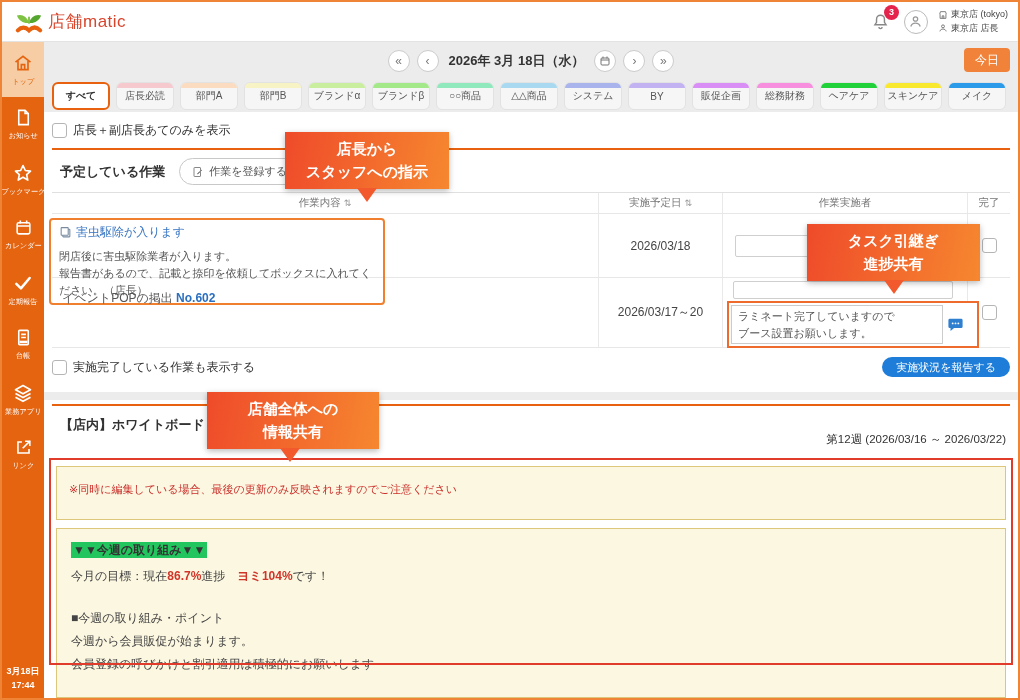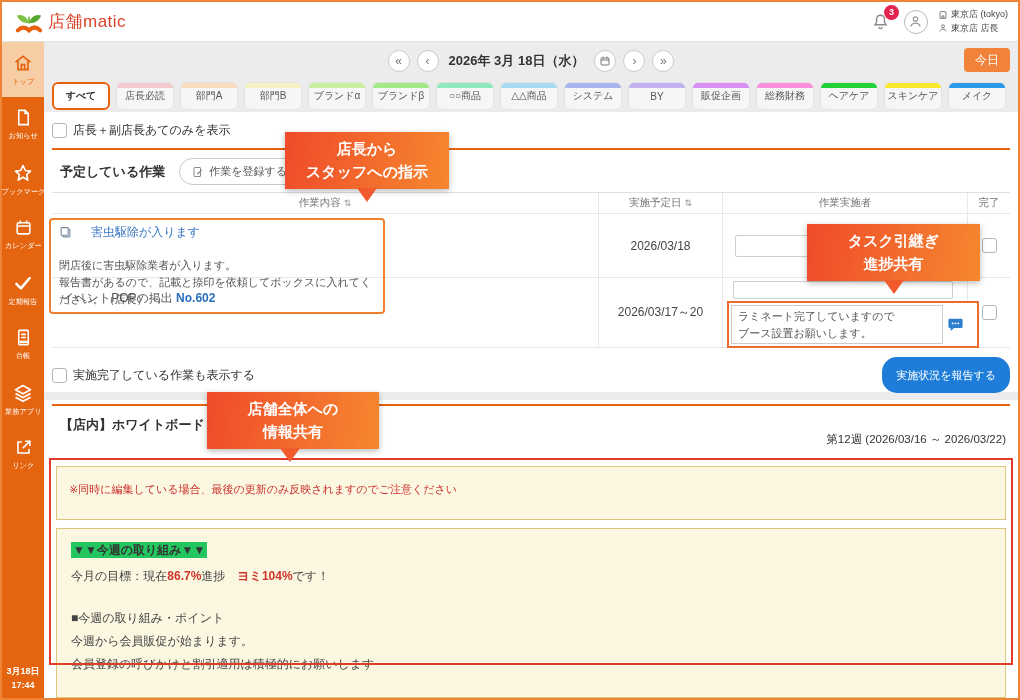--- a/index.html
+++ b/index.html
@@ -57,35 +57,35 @@
   .t-row { display:flex; border-bottom:1px solid #e7e7e7; }
   .t-cell { border-left:1px solid #e9e9e9; }
   .t-cell:first-child { border-left:none; }
   .c1 { width:546px; } .c2 { width:124px; } .c3 { width:245px; } .c4 { width:43px; }
   .t-head .t-cell { height:20px; display:flex; align-items:center; justify-content:center; gap:3px; font-size:10.5px; color:#777; }
   .sort { font-size:9px; color:#999; }
   .r1 { height:64px; } .r2 { height:70px; }
   .cell-center { display:flex; align-items:center; justify-content:center; color:#444; }
 
   .anno-orange1 { margin:4px 0 0 -3px; width:336px; border:2px solid #f07f2f; border-radius:4px; padding:4px 8px; }
-  .task-link-row { display:flex; align-items:center; gap:19px; }
+  .task-link-row { display:flex; align-items:center; gap:4px; }
   .task-link { color:#3573c2; font-size:12px; cursor:pointer; }
-  .task-desc { font-size:11px; color:#555; line-height:1.55; margin-top:16px; }
+  .task-desc { font-size:11px; color:#555; line-height:1.55; margin-top:7px; }
   .row2-title { padding:12px 0 0 10px; font-size:12px; color:#555; }
   .no-link { color:#2a6fc0; font-weight:bold; cursor:pointer; }
 
   .assignee-input { display:block; width:220px; height:22px; border:1px solid #cfcfcf; border-radius:2px; background:#fff; margin:0 auto; font-size:11px; padding:0 4px; }
   .r1 .assignee-input { margin-top:21px; }
   .r2c3 { padding:3px 0 0 10px; }
   .r2 .assignee-input { margin:0 0 2px 0; height:18px; }
   .anno-orange2 { position:relative; left:-6px; border:2px solid #ef6a2d; display:flex; align-items:center; gap:4px; padding:2px; width:252px; background:#fff; }
   .comment-box { border:1px solid #ccc; width:212px; padding:2px 6px; font-size:11px; color:#555; line-height:1.5; }
 
   .bottom-row { position:absolute; left:8px; top:245px; width:958px; display:flex; align-items:center; justify-content:space-between; }
-  .report-btn { background:#1d7dd8; color:#fff; border:none; border-radius:15px; height:36px; padding:0 14px; font-size:11px; cursor:pointer; }
+  .report-btn { background:#1d7dd8; color:#fff; border:none; border-radius:15px; height:20px; padding:0 14px; font-size:11px; cursor:pointer; }
 
   
   .wb-title { position:absolute; left:16px; top:16px; font-size:13px; font-weight:bold; color:#333; }
   .wb-week { position:absolute; right:12px; top:32px; font-size:11.5px; color:#333; }
   .anno-red { position:absolute; left:5px; top:58px; width:964px; height:207px; border:2px solid #e13b2c; z-index:20; pointer-events:none; }
   .ybox { position:absolute; left:12px; width:950px; background:#fcf7e0; border:1px solid #ddc77a; }
   .ybox1 { top:66px; height:54px; padding:9px 12px; }
   .ybox1-title { font-size:12px; font-weight:bold; color:#333; }
   .ybox1-warn { font-size:11px; color:#c9302c; margin-top:6px; }
   .ybox2 { top:128px; height:170px; padding:12px 14px; font-size:12px; color:#444; line-height:1.5; }

